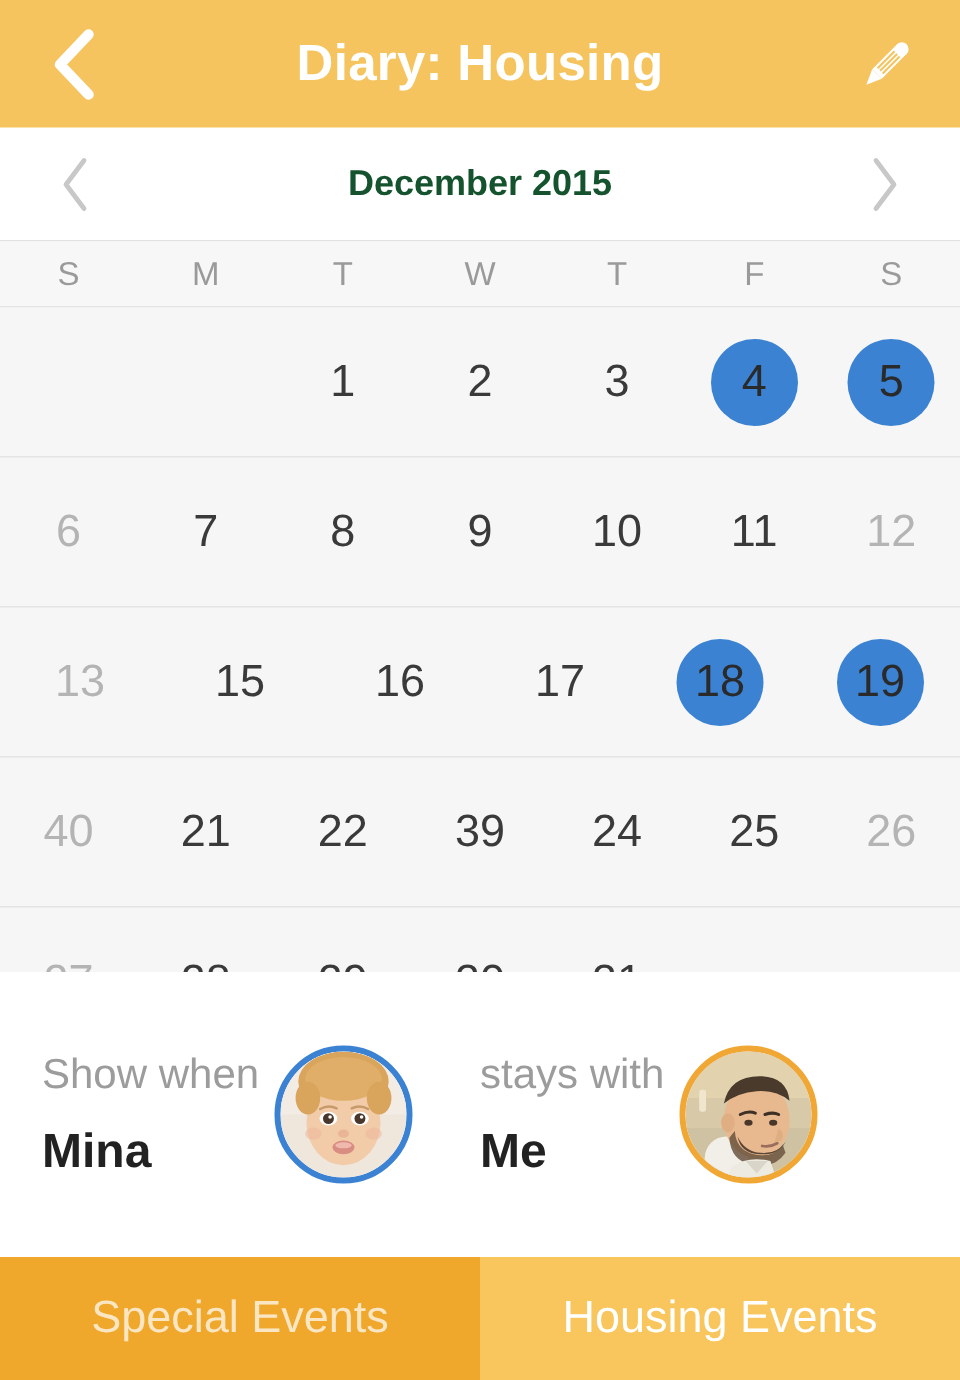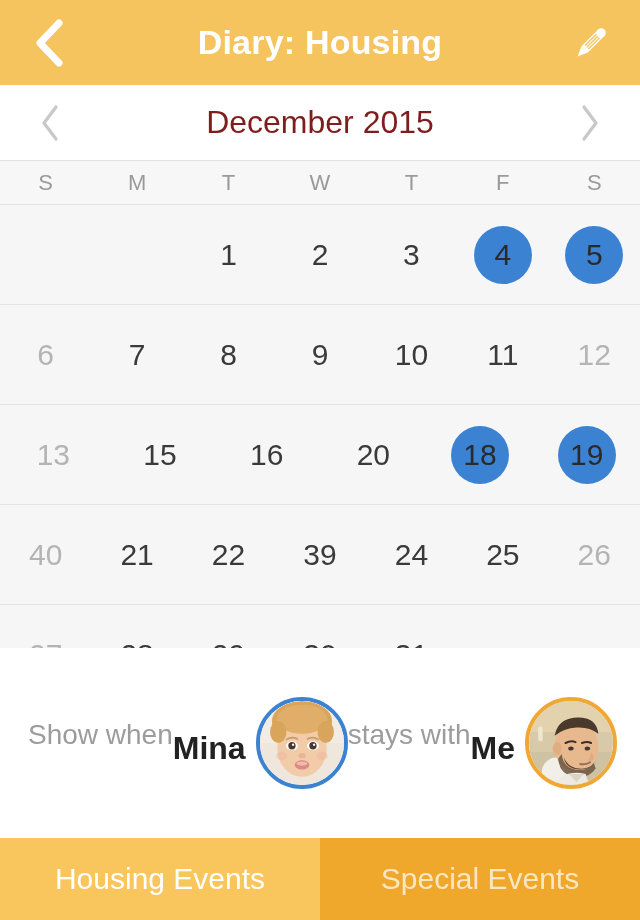--- a/index.html
+++ b/index.html
@@ -57,23 +57,23 @@
     background: #ffffff;
     display: flex;
     align-items: center;
     justify-content: space-between;
     padding: 0 28px;
     border-bottom: 1px solid #E2E2E2;
   }
   .month-label {
     flex: 1;
     text-align: center;
-    font-size: 32px;
-    color: #7f1d1d;
-    font-weight: normal;
+    font-size: 24px;
+    color: #14532d;
+    font-weight: bold;
   }
   .month-nav {
     width: 44px;
     height: 50px;
     display: flex;
     align-items: center;
     justify-content: center;
   }
 
   
@@ -137,21 +137,21 @@
     align-items: center;
     padding: 0 28px;
   }
   .assign-group {
     display: flex;
     align-items: center;
     flex: 1;
   }
   .assign-texts {
     display: flex;
-    flex-direction: row;
+    flex-direction: column;
     justify-content: space-between;
     margin-right: 10px;
   }
   .assign-caption {
     font-size: 28px;
     color: #9C9C9C;
     line-height: 1.35;
     white-space: nowrap;
   }
   .assign-name {
@@ -298,21 +298,21 @@
         <div class="day">
           <span class="day-num muted">13</span>
         </div>
         <div class="day">
           <span class="day-num">15</span>
         </div>
         <div class="day">
           <span class="day-num">16</span>
         </div>
         <div class="day">
-          <span class="day-num">20</span>
+          <span class="day-num">17</span>
         </div>
         <div class="day">
           <span class="day-num selected">18</span>
         </div>
         <div class="day">
           <span class="day-num selected">19</span>
         </div>
       </div>
       <div class="week">
         <div class="day">
@@ -418,17 +418,17 @@
           <path d="M36 58 q1 14 14 17 q14 3 21 -7 l2 6 q-8 12 -24 9 q-16 -3 -17 -20 z" fill="#6B5440" opacity="0.85"></path>
           <path d="M56 69 q6 1 11 -2" stroke="#9A6E5C" stroke-width="2" fill="none" stroke-linecap="round"></path>
           <path d="M34 84 q12 -8 28 -4 l4 12 l-36 0 z" fill="#EDEAE2"></path>
           <path d="M44 80 l8 9 l8 -9" fill="#D9D5C9"></path>
         </svg>
       </div>
     </div>
   </div>
 
   <div class="tabbar">
+    <div class="tab inactive">Special Events</div>
     <div class="tab active">Housing Events</div>
-    <div class="tab inactive">Special Events</div>
   </div>
 
 </div>
 
 </body></html>

